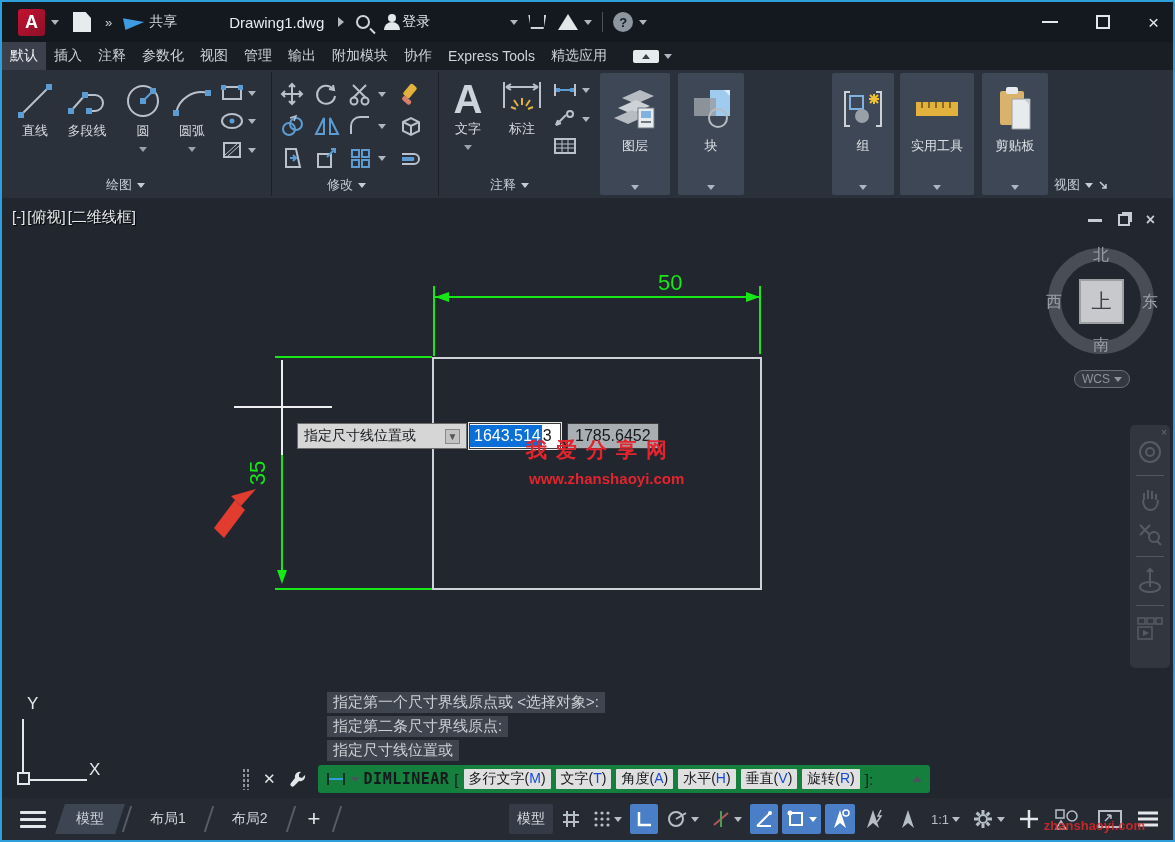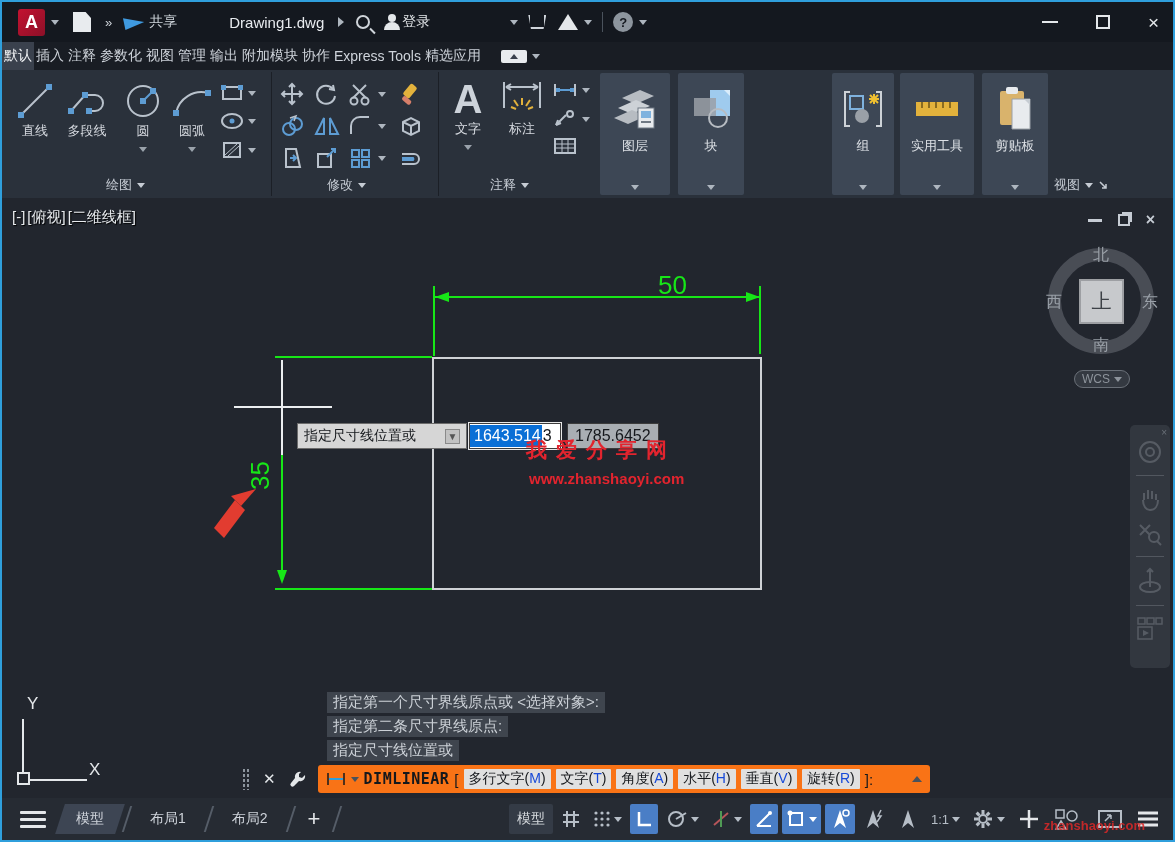--- a/index.html
+++ b/index.html
@@ -29,21 +29,21 @@
   .adsk { width:0; height:0; border-left:10px solid transparent; border-right:10px solid transparent; border-bottom:16px solid #e4e7ea; margin-left:12px; }
   .vsep { width:1px; height:20px; background:#4a525c; margin:0 10px; }
   .help { width:20px; height:20px; border-radius:50%; background:#8d959e; color:#14181f; font-weight:bold; font-size:13px; display:flex; align-items:center; justify-content:center; }
   .winbtns { position:absolute; right:14px; top:0; height:40px; display:flex; align-items:center; gap:38px; }
   .wmin { width:16px; height:2px; background:#e4e7ea; }
   .wmax { width:14px; height:14px; border:2px solid #e4e7ea; }
   .wclose { color:#e4e7ea; font-size:19px; line-height:1; }
 
   
   .tabrow { position:absolute; left:0; top:40px; width:100%; height:28px; background:#191d24; display:flex; align-items:stretch; color:#ced3da; font-size:14px; }
-  .rtab { padding:0 2px; display:flex; align-items:center; }
+  .rtab { padding:0 8px; display:flex; align-items:center; }
   .rtab.active { background:#3a414d; color:#f0f2f5; }
   .collapse-pill { align-self:center; margin-left:18px; width:26px; height:13px; background:#e8ebee; border-radius:2px; display:flex; align-items:center; justify-content:center; }
   .collapse-pill::after { content:""; width:0; height:0; border-left:4px solid transparent; border-right:4px solid transparent; border-bottom:5px solid #3a414d; }
   .tabrow .caret { margin-left:5px; align-self:center; }
 
   
   .ribbon { position:absolute; left:0; top:68px; width:100%; height:128px; background:#2a313b; color:#c6ccd4; }
   .pdiv { position:absolute; top:2px; bottom:2px; width:1px; background:#1b1f26; }
   .plabel { position:absolute; bottom:4px; font-size:13px; color:#c6ccd4; display:flex; align-items:center; gap:5px; }
   .plabel .caret { border-top-color:#c6ccd4; }
@@ -75,21 +75,21 @@
 
   
   .navbar { position:absolute; left:1128px; top:227px; width:40px; height:243px; background:rgba(90,96,104,.30); border-radius:5px; display:flex; flex-direction:column; align-items:center; padding-top:14px; gap:10px; }
   .navbar svg { opacity:.45; }
   .nb-x { position:absolute; right:3px; top:2px; color:#6a7078; font-size:10px; }
   .nb-sep { width:28px; height:1px; background:rgba(130,136,144,.4); }
 
   
   .rect { position:absolute; left:430px; top:159px; width:330px; height:233px; border:2px solid #cfd2d6; }
   .dim { position:absolute; background:#17e617; }
-  .dimtext { position:absolute; color:#17e617; font-size:26px; }
+  .dimtext { position:absolute; color:#17e617; font-size:22px; }
   .arr { position:absolute; width:0; height:0; }
   .cross { position:absolute; background:#eceef0; }
 
   .redarrow { position:absolute; left:206px; top:288px; }
 
   .tooltip { position:absolute; left:295px; top:225px; width:170px; height:26px; background:#d6d6d6; border:1px solid #6b6b6b; color:#15181c; font-size:14px; display:flex; align-items:center; padding:0 6px; }
   .tt-drop { margin-left:auto; width:15px; height:15px; background:#c2c2c2; border:1px solid #8a8a8a; color:#555; font-size:10px; display:flex; align-items:center; justify-content:center; }
   .fld1 { position:absolute; left:467px; top:225px; height:26px; background:#fff; border:1px solid #3c3c3c; box-shadow:0 0 0 1px #e9e9e9; font-size:16px; display:flex; align-items:center; }
   .fld1 .sel { background:#0a6fd6; color:#fff; padding:2px 1px 2px 4px; }
   .fld1 .rest { color:#15181c; padding:2px 8px 2px 1px; }
@@ -103,21 +103,21 @@
   .ucs-lbl { position:absolute; color:#e4e7ea; font-size:17px; }
 
   .hist { position:absolute; left:325px; font-size:15px; color:#ccd1d7; background:#3f454e; padding:1px 6px; white-space:nowrap; }
 
   
   .cmdrow { position:absolute; left:240px; top:566px; height:30px; display:flex; align-items:center; }
   .grip { width:7px; height:22px; margin-right:6px;
     background-image:radial-gradient(#8d959e 1px, transparent 1.2px); background-size:4px 5px; }
   .cmd-x { color:#e4e7ea; font-size:15px; margin:0 8px; }
   .wrench { margin:0 10px 0 4px; }
-  .cmdbar { width:612px; height:28px; background:#f97316; border-radius:3px; display:flex; align-items:center; padding:0 8px; gap:5px; font-size:15px; color:#15181c; }
+  .cmdbar { width:612px; height:28px; background:#15803d; border-radius:3px; display:flex; align-items:center; padding:0 8px; gap:5px; font-size:15px; color:#15181c; }
   .cmdbar .cmdname { font-family:"DejaVu Sans Mono",monospace; font-weight:bold; letter-spacing:.5px; }
   .pill { background:#e0e0e0; border-radius:1px; padding:1px 5px; white-space:nowrap; font-size:14px; }
   .pill .key { color:#1649d8; }
   .pill .key::before { content:"("; color:#15181c; }
   .pill .key::after { content:")"; color:#15181c; }
   .cmd-up { margin-left:auto; width:0; height:0; border-left:5px solid transparent; border-right:5px solid transparent; border-bottom:6px solid #4a525c; }
 
   
   .statusbar { position:absolute; left:0; bottom:0; width:100%; height:42px; background:#262b33; display:flex; align-items:center; color:#ced3da; }
   .sb-burger { margin:0 14px 0 18px; }

